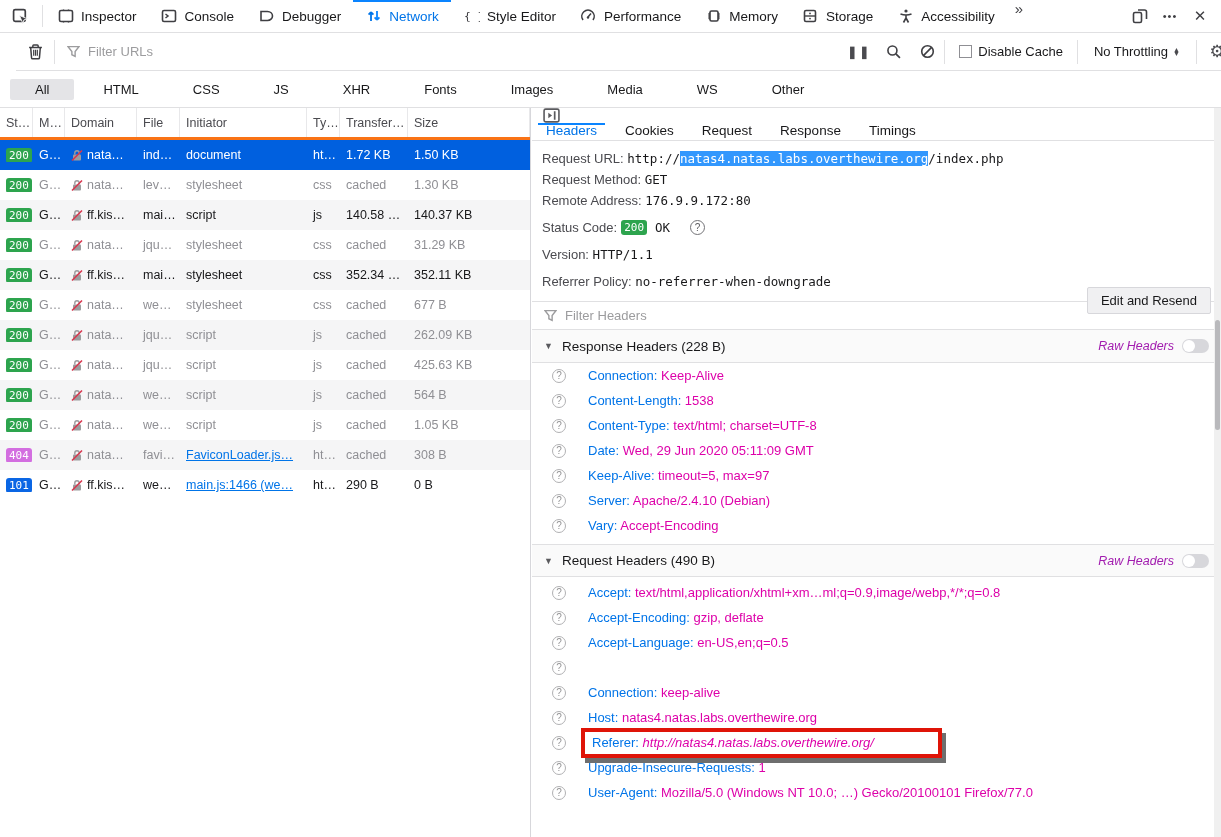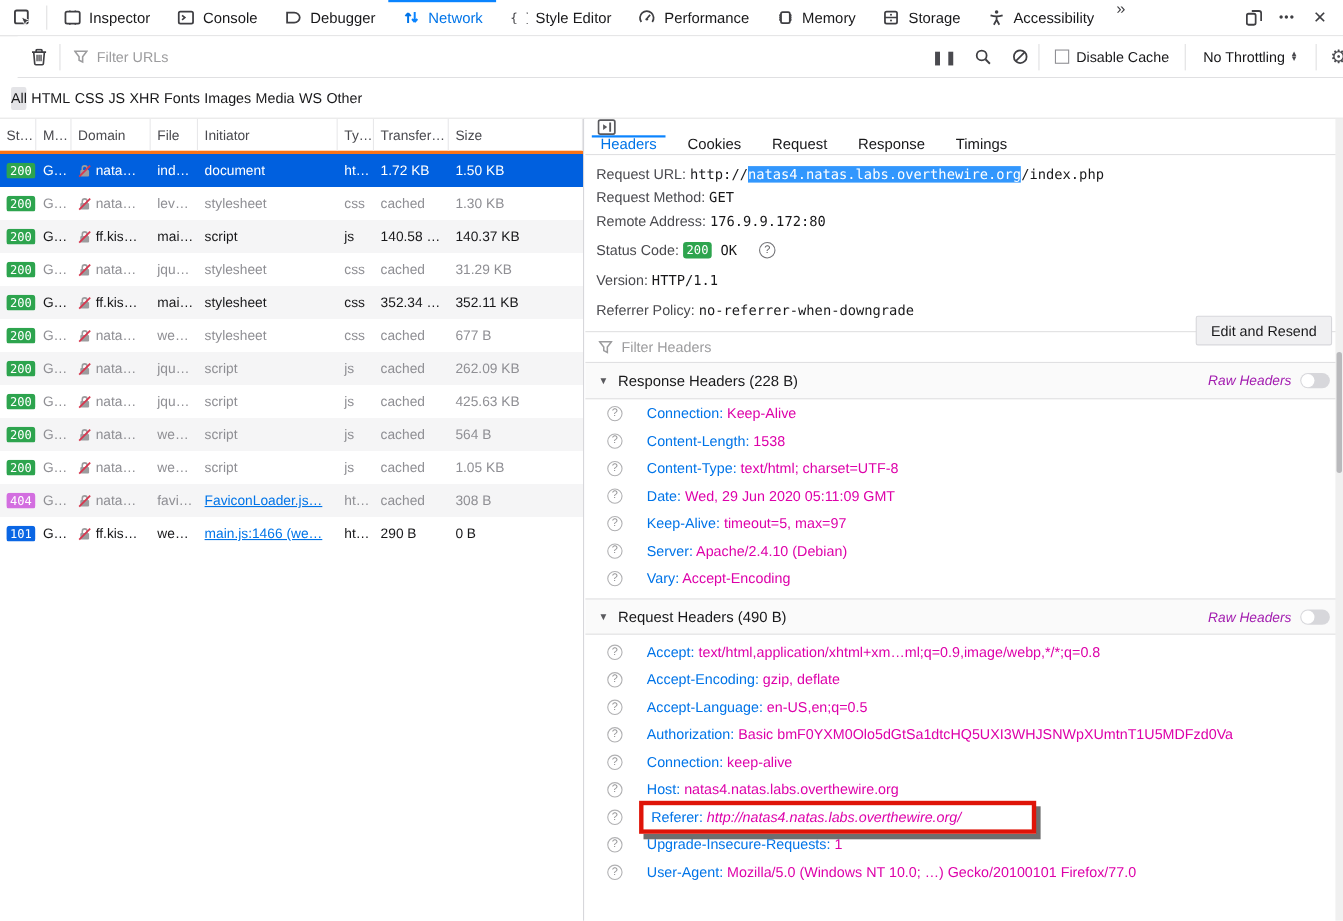--- a/index.html
+++ b/index.html
@@ -32,21 +32,21 @@
   #pause-icon { font-size:12px; letter-spacing:2px; font-weight:bold; color:#4a4a4f; }
   #disable-cache { display:flex; align-items:center; gap:6px; padding:0 14px; font-size:13px; color:#18181a; }
   #disable-cache .cb { width:13px; height:13px; border:1px solid #8f8f94; background:#fff; }
   #throttling { display:flex; align-items:center; gap:5px; padding:0 16px; font-size:13px; }
   .updown { display:inline-flex; flex-direction:column; line-height:4px; font-size:7px; color:#4a4a4f; }
   #gear-wrap { width:40px; display:flex; justify-content:center; align-items:center; font-size:17px; color:#4a4a4f; }
 
   
   #typebar { position:absolute; left:0; top:71px; width:1221px; height:37px; background:#fff;
     border-bottom:1px solid #e0e0e2; display:flex; align-items:center; gap:4px; padding-left:10px; font-size:13px; }
-  .tf { padding:3px 0; border-radius:2px; color:#18181a; }
+  .tf { padding:3px 25px; border-radius:2px; color:#18181a; }
   .tf.active { background:#e4e4e7; }
 
   
   #left-panel { position:absolute; left:0; top:108px; width:531px; height:729px;
     background:#fff; border-right:1px solid #d7d7db; overflow:hidden; }
   #tbl-head { display:grid; grid-template-columns:33px 32px 72px 43px 127px 33px 68px auto;
     height:32px; border-bottom:3px solid #f97316; font-size:12.5px; color:#4a4a4f; }
   #tbl-head .hc { display:flex; align-items:center; padding-left:6px; border-right:1px solid #e8e8ea;
     overflow:hidden; white-space:nowrap; }
   .nrow { display:grid; grid-template-columns:33px 32px 72px 43px 127px 33px 68px auto;
@@ -638,21 +638,20 @@
       <div class="hdr-row">
         <span class="qmark light">?</span>
         <span><span class="hname">Accept-Encoding</span><span class="hname">: </span><span class="hval">gzip, deflate</span></span>
       </div>
       <div class="hdr-row">
         <span class="qmark light">?</span>
         <span><span class="hname">Accept-Language</span><span class="hname">: </span><span class="hval">en-US,en;q=0.5</span></span>
       </div>
       <div class="hdr-row">
         <span class="qmark light">?</span>
-        <span><span class="hname">Authorization</span><span class="hname">: </span><span class="hval">Basic bmF0YXM0Olo5dGtSa1dtcHQ5UXI3WHJSNWpXUmtnT1U5MDFzd0Va</span></span>
       </div>
       <div class="hdr-row">
         <span class="qmark light">?</span>
         <span><span class="hname">Connection</span><span class="hname">: </span><span class="hval">keep-alive</span></span>
       </div>
       <div class="hdr-row">
         <span class="qmark light">?</span>
         <span><span class="hname">Host</span><span class="hname">: </span><span class="hval">natas4.natas.labs.overthewire.org</span></span>
       </div>
       <div class="hdr-row">

